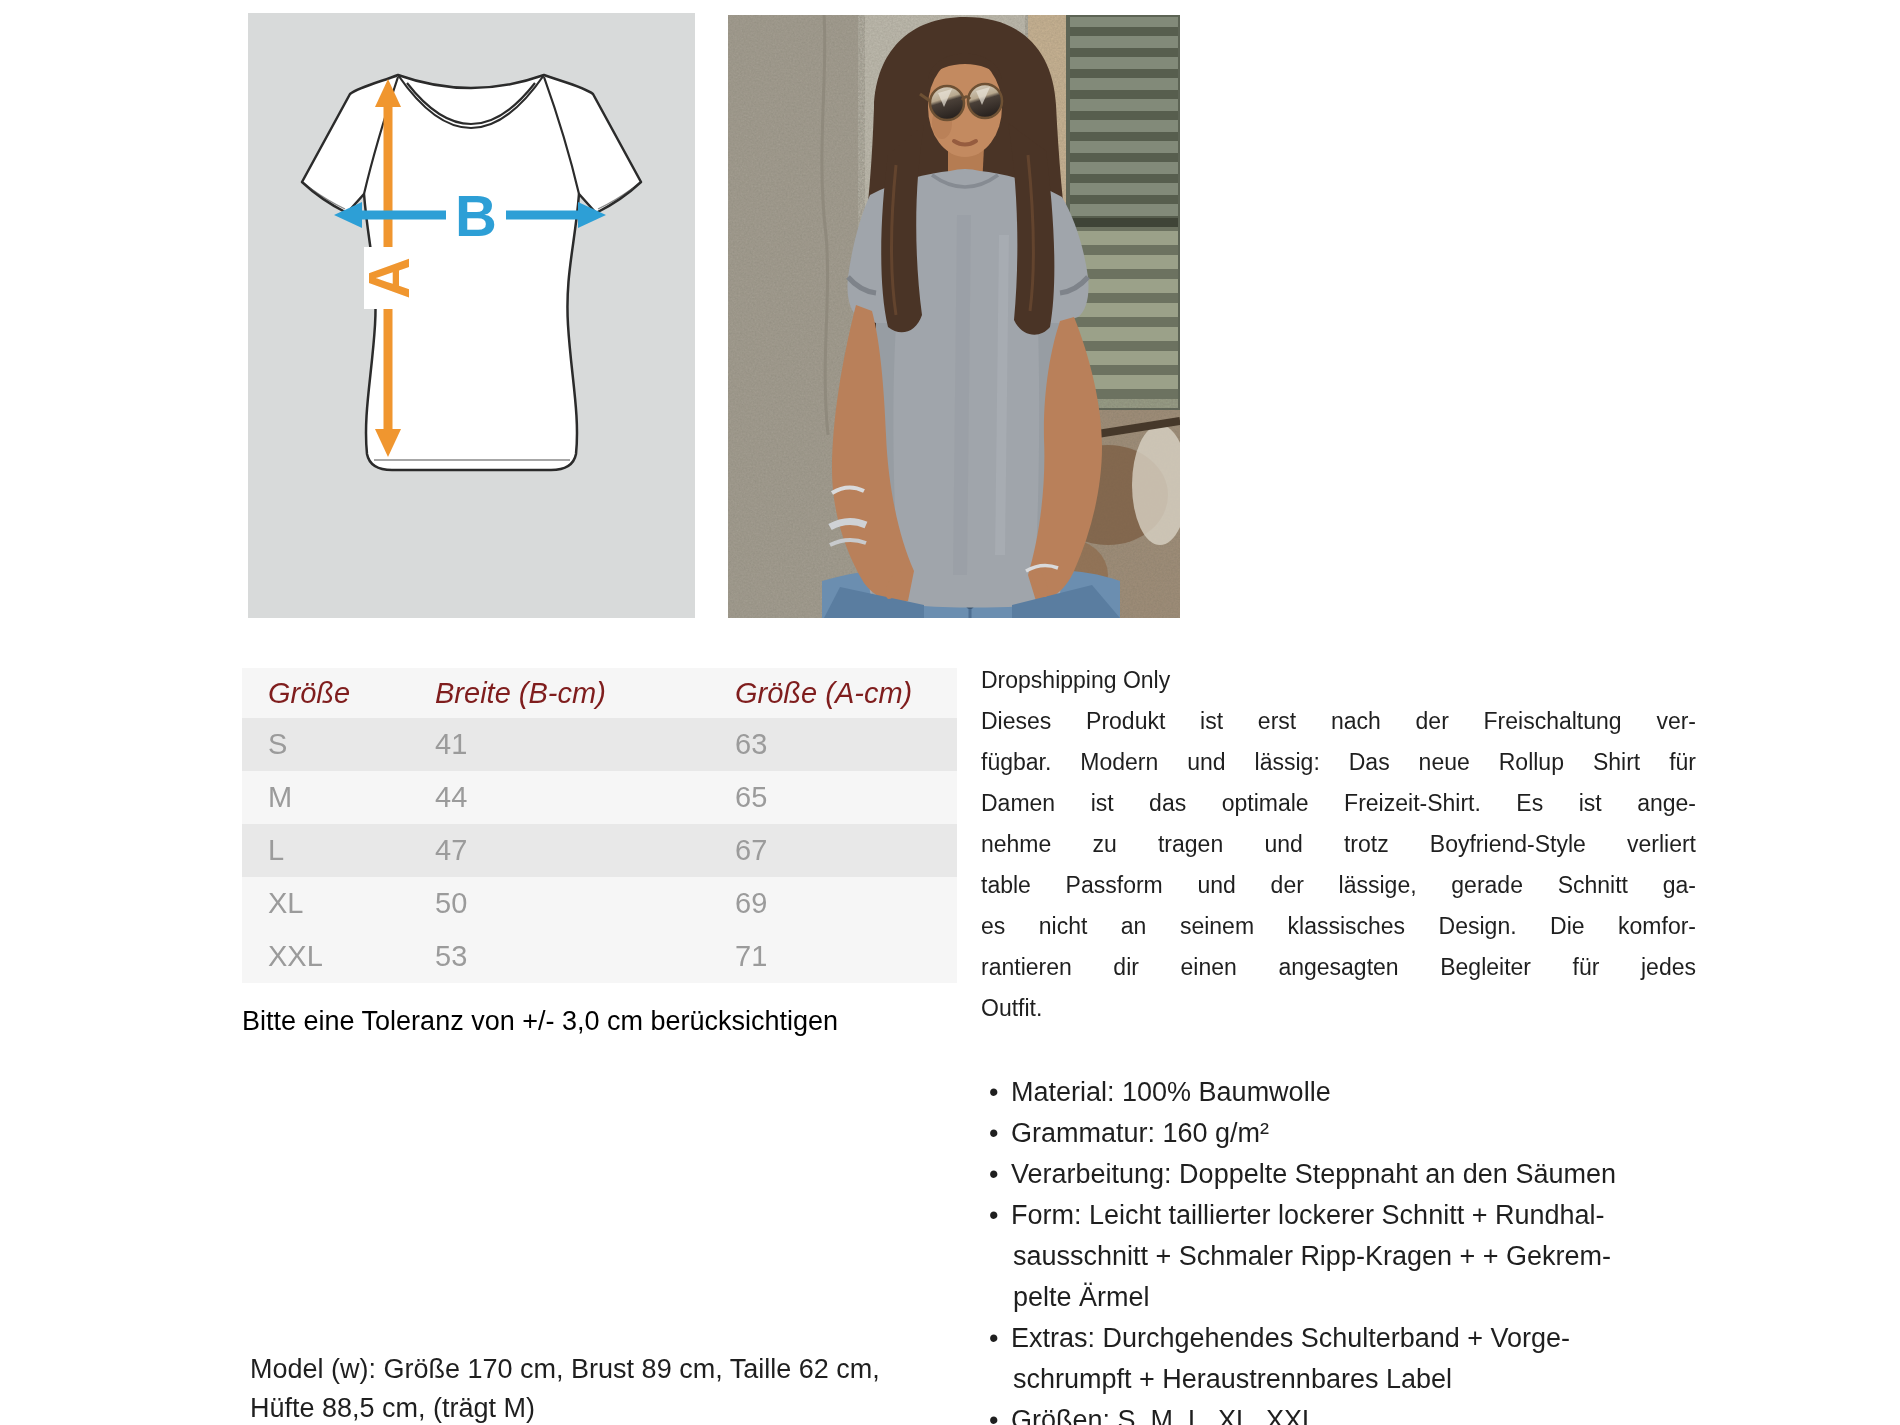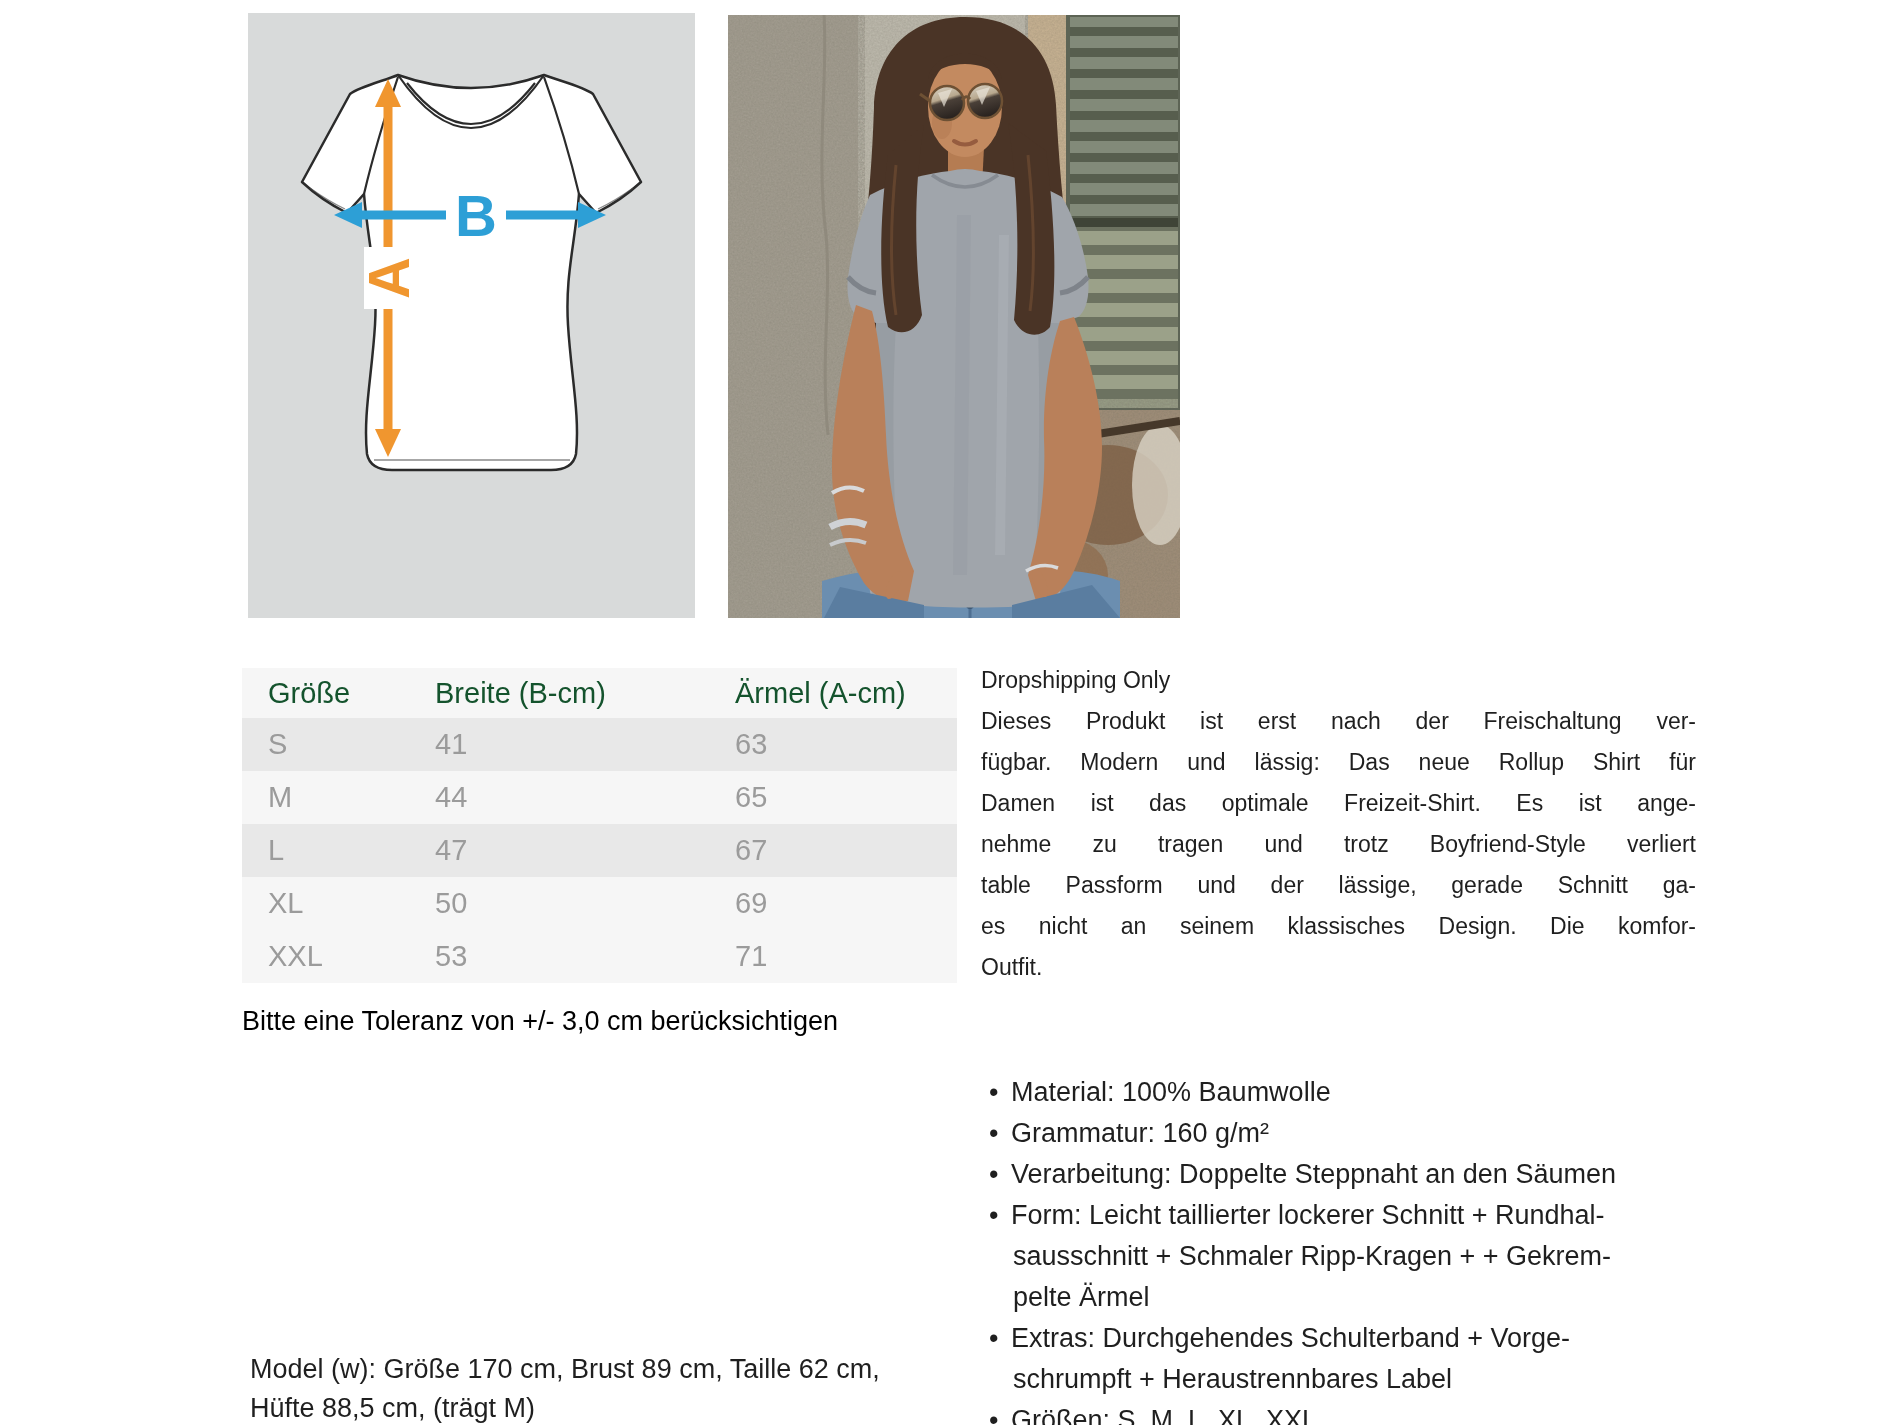--- a/index.html
+++ b/index.html
@@ -21,21 +21,21 @@
   .lbl-bg{fill:#ffffff;}
 
   
   .photo{position:absolute;left:728px;top:15px;width:452px;height:603px;overflow:hidden;}
   .photo svg{display:block;width:100%;height:100%;}
 
   
   .size-table{position:absolute;left:242px;top:668px;width:715px;background:#f6f6f6;
               font-size:29px;}
   .t-row{position:relative;height:53px;line-height:53px;color:#9b9b9b;}
-  .t-row.head{height:50px;line-height:50px;color:#14532d;}
+  .t-row.head{height:50px;line-height:50px;color:#7f1d1d;font-style:italic;}
   .t-row.stripe{background:#e8e8e8;}
   .c1{position:absolute;left:26px;}
   .c2{position:absolute;left:193px;text-align:center;}
   .c3{position:absolute;left:493px;}
 
   .tolerance{position:absolute;left:242px;top:1006px;width:740px;font-size:27px;color:#000000;}
 
   
   .desc{position:absolute;left:981px;top:660px;width:715px;font-size:23px;line-height:41px;color:#1f1f1f;}
   .desc .jline{text-align:justify;text-align-last:justify;}
@@ -175,21 +175,21 @@
       <path d="M102 512 Q120 502 138 510" stroke="#cfd2d6" stroke-width="7" fill="none"></path>
       <path d="M102 530 Q120 521 138 528" stroke="#c8cacd" stroke-width="4" fill="none"></path>
       <path d="M298 556 Q314 547 330 553" stroke="#d9dadc" stroke-width="3.5" fill="none"></path>
     </svg>
   </div>
 
   <div class="size-table">
     <div class="t-row head">
       <span class="c1">Größe</span>
       <span class="c2">Breite (B-cm)</span>
-      <span class="c3">Ärmel (A-cm)</span>
+      <span class="c3">Größe (A-cm)</span>
     </div>
     <div class="t-row stripe">
       <span class="c1">S</span>
       <span class="c2">41</span>
       <span class="c3">63</span>
     </div>
     <div class="t-row">
       <span class="c1">M</span>
       <span class="c2">44</span>
       <span class="c3">65</span>
@@ -214,20 +214,21 @@
   <div class="tolerance">Bitte eine Toleranz von +/- 3,0 cm berücksichtigen</div>
 
   <div class="desc">
     <div>Dropshipping Only</div>
     <div class="jline">Dieses Produkt ist erst nach der Freischaltung ver-</div>
     <div class="jline">fügbar. Modern und lässig: Das neue Rollup Shirt für</div>
     <div class="jline">Damen ist das optimale Freizeit-Shirt. Es ist ange-</div>
     <div class="jline">nehme zu tragen und trotz Boyfriend-Style verliert</div>
     <div class="jline">table Passform und der lässige,  gerade Schnitt ga-</div>
     <div class="jline">es nicht an seinem klassisches Design. Die komfor-</div>
+    <div class="jline">rantieren dir einen angesagten Begleiter für jedes</div>
     <div>Outfit.</div>
   </div>
 
   <div class="bullets">
     <div class="bl">
       <span class="mk">•</span>
       <span>Material: 100% Baumwolle</span>
     </div>
     <div class="bl">
       <span class="mk">•</span>

